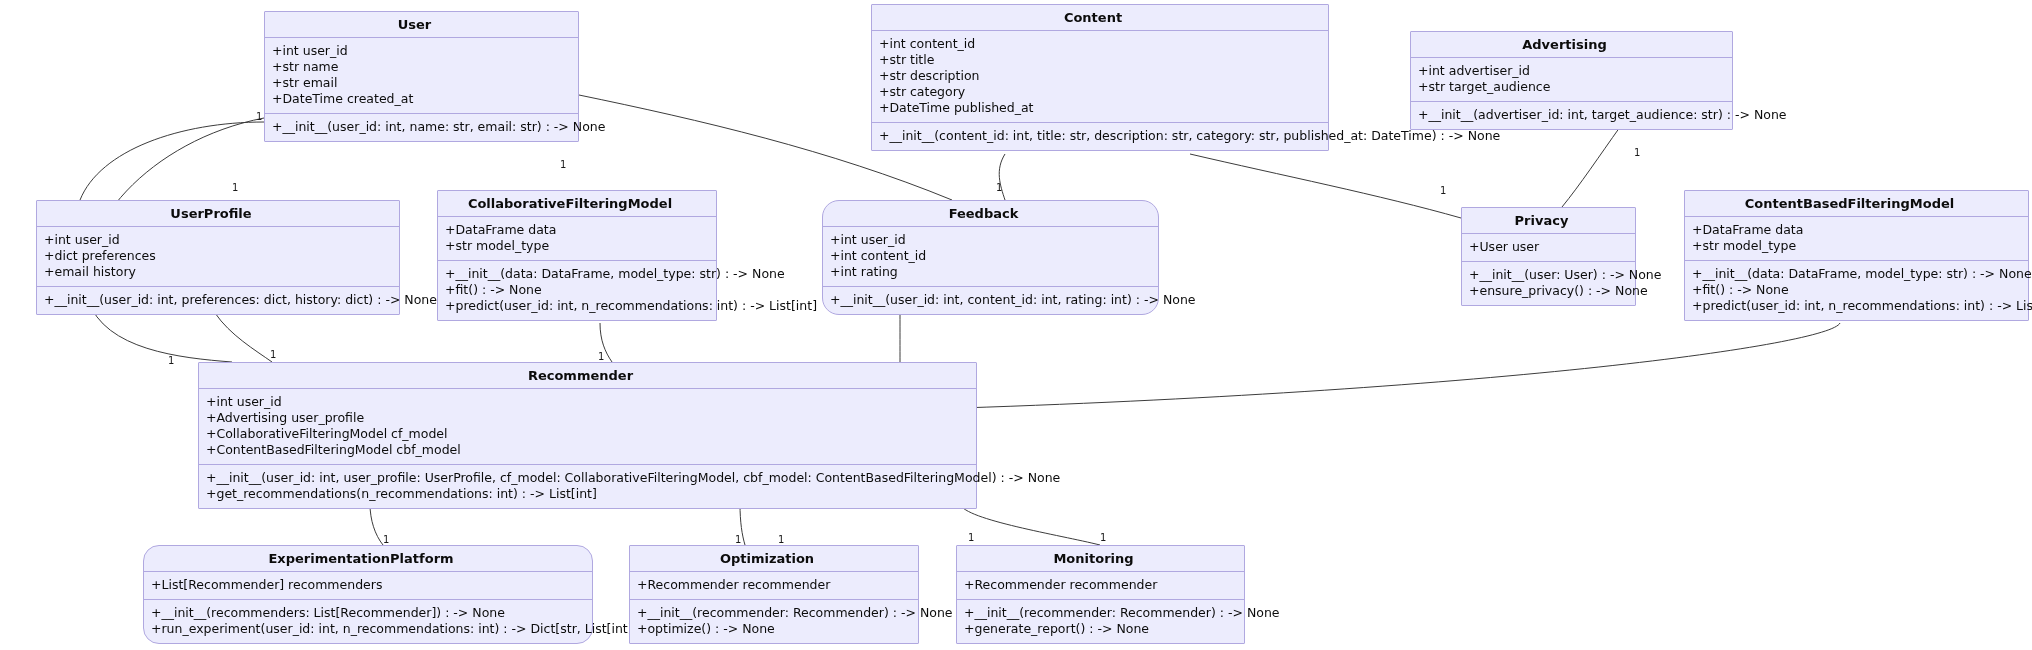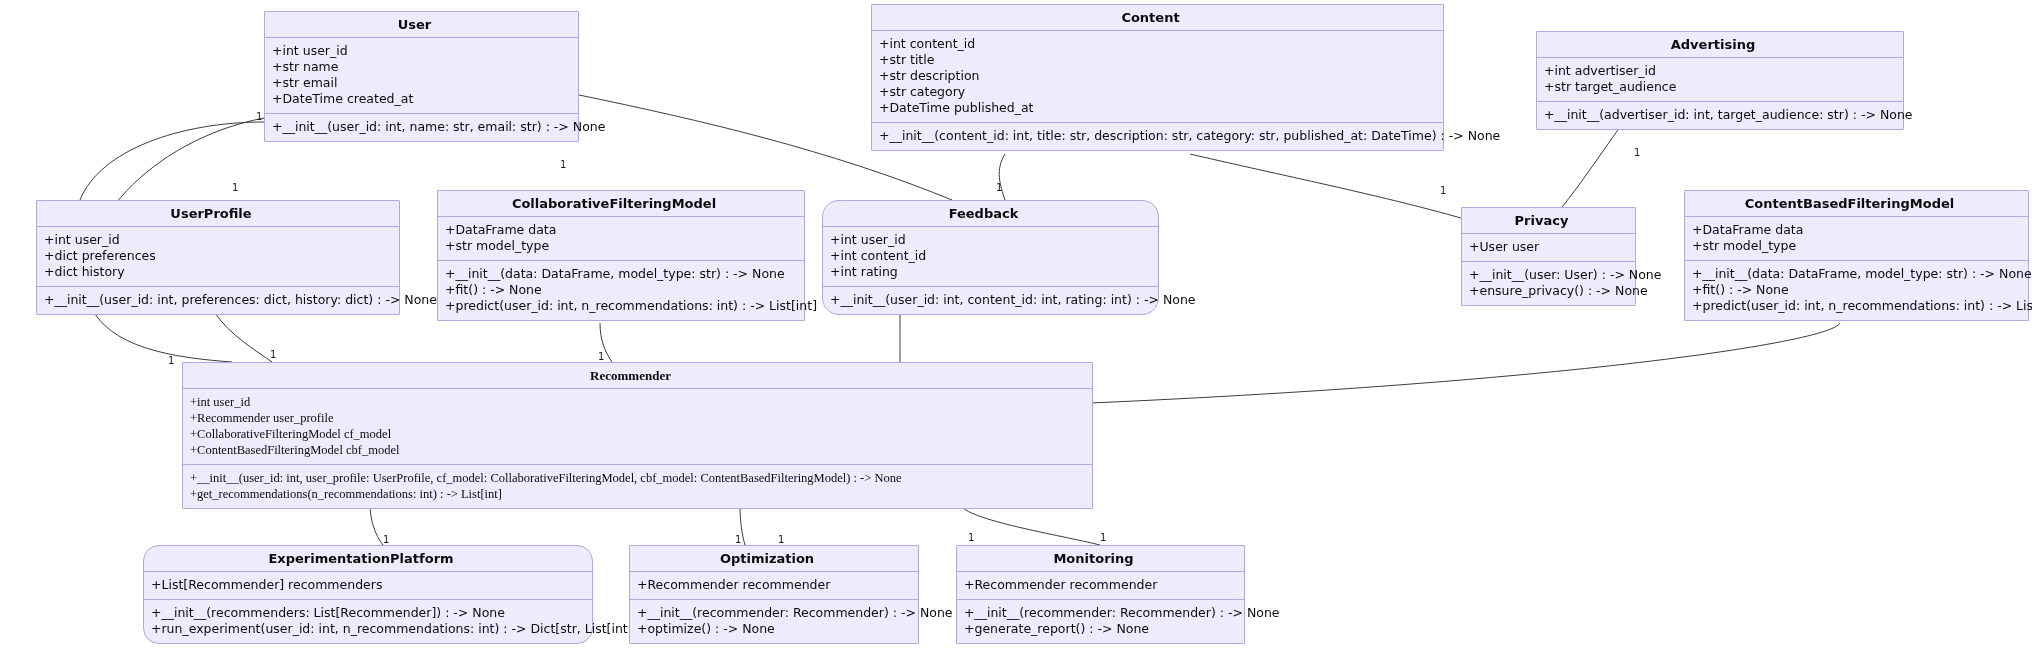--- a/index.html
+++ b/index.html
@@ -103,55 +103,55 @@
       <div class="uml-section uml-attrs">
         <div class="uml-row">+int user_id</div>
         <div class="uml-row">+str name</div>
         <div class="uml-row">+str email</div>
         <div class="uml-row">+DateTime created_at</div>
       </div>
       <div class="uml-section uml-methods">
         <div class="uml-row">+__init__(user_id: int, name: str, email: str) : -&gt; None</div>
       </div>
     </div>
-    <div class="uml-class" style="left: 871px; top: 4px; width: 573px;">
+    <div class="uml-class" style="left: 871px; top: 4px; width: 458px;">
       <div class="uml-title">Content</div>
       <div class="uml-section uml-attrs">
         <div class="uml-row">+int content_id</div>
         <div class="uml-row">+str title</div>
         <div class="uml-row">+str description</div>
         <div class="uml-row">+str category</div>
         <div class="uml-row">+DateTime published_at</div>
       </div>
       <div class="uml-section uml-methods">
         <div class="uml-row">+__init__(content_id: int, title: str, description: str, category: str, published_at: DateTime) : -&gt; None</div>
       </div>
     </div>
-    <div class="uml-class" style="left: 1536px; top: 31px; width: 368px;">
+    <div class="uml-class" style="left: 1410px; top: 31px; width: 323px;">
       <div class="uml-title">Advertising</div>
       <div class="uml-section uml-attrs">
         <div class="uml-row">+int advertiser_id</div>
         <div class="uml-row">+str target_audience</div>
       </div>
       <div class="uml-section uml-methods">
         <div class="uml-row">+__init__(advertiser_id: int, target_audience: str) : -&gt; None</div>
       </div>
     </div>
     <div class="uml-class" style="left: 36px; top: 200px; width: 364px;">
       <div class="uml-title">UserProfile</div>
       <div class="uml-section uml-attrs">
         <div class="uml-row">+int user_id</div>
         <div class="uml-row">+dict preferences</div>
-        <div class="uml-row">+dict history</div>
+        <div class="uml-row">+email history</div>
       </div>
       <div class="uml-section uml-methods">
         <div class="uml-row">+__init__(user_id: int, preferences: dict, history: dict) : -&gt; None</div>
       </div>
     </div>
-    <div class="uml-class" style="left: 437px; top: 190px; width: 368px;">
+    <div class="uml-class" style="left: 437px; top: 190px; width: 280px;">
       <div class="uml-title">CollaborativeFilteringModel</div>
       <div class="uml-section uml-attrs">
         <div class="uml-row">+DataFrame data</div>
         <div class="uml-row">+str model_type</div>
       </div>
       <div class="uml-section uml-methods">
         <div class="uml-row">+__init__(data: DataFrame, model_type: str) : -&gt; None</div>
         <div class="uml-row">+fit() : -&gt; None</div>
         <div class="uml-row">+predict(user_id: int, n_recommendations: int) : -&gt; List[int]</div>
       </div>
@@ -182,25 +182,25 @@
       <div class="uml-section uml-attrs">
         <div class="uml-row">+DataFrame data</div>
         <div class="uml-row">+str model_type</div>
       </div>
       <div class="uml-section uml-methods">
         <div class="uml-row">+__init__(data: DataFrame, model_type: str) : -&gt; None</div>
         <div class="uml-row">+fit() : -&gt; None</div>
         <div class="uml-row">+predict(user_id: int, n_recommendations: int) : -&gt; List[int]</div>
       </div>
     </div>
-    <div class="uml-class" style="left: 182px; top: 362px; width: 911px; font-family: Liberation Serif, serif;">
+    <div class="uml-class" style="left: 198px; top: 362px; width: 779px;">
       <div class="uml-title">Recommender</div>
       <div class="uml-section uml-attrs">
         <div class="uml-row">+int user_id</div>
-        <div class="uml-row">+Recommender user_profile</div>
+        <div class="uml-row">+Advertising user_profile</div>
         <div class="uml-row">+CollaborativeFilteringModel cf_model</div>
         <div class="uml-row">+ContentBasedFilteringModel cbf_model</div>
       </div>
       <div class="uml-section uml-methods">
         <div class="uml-row">+__init__(user_id: int, user_profile: UserProfile, cf_model: CollaborativeFilteringModel, cbf_model: ContentBasedFilteringModel) : -&gt; None</div>
         <div class="uml-row">+get_recommendations(n_recommendations: int) : -&gt; List[int]</div>
       </div>
     </div>
     <div class="uml-class" style="left: 143px; top: 545px; width: 450px; border-radius: 16px;">
       <div class="uml-title">ExperimentationPlatform</div>

